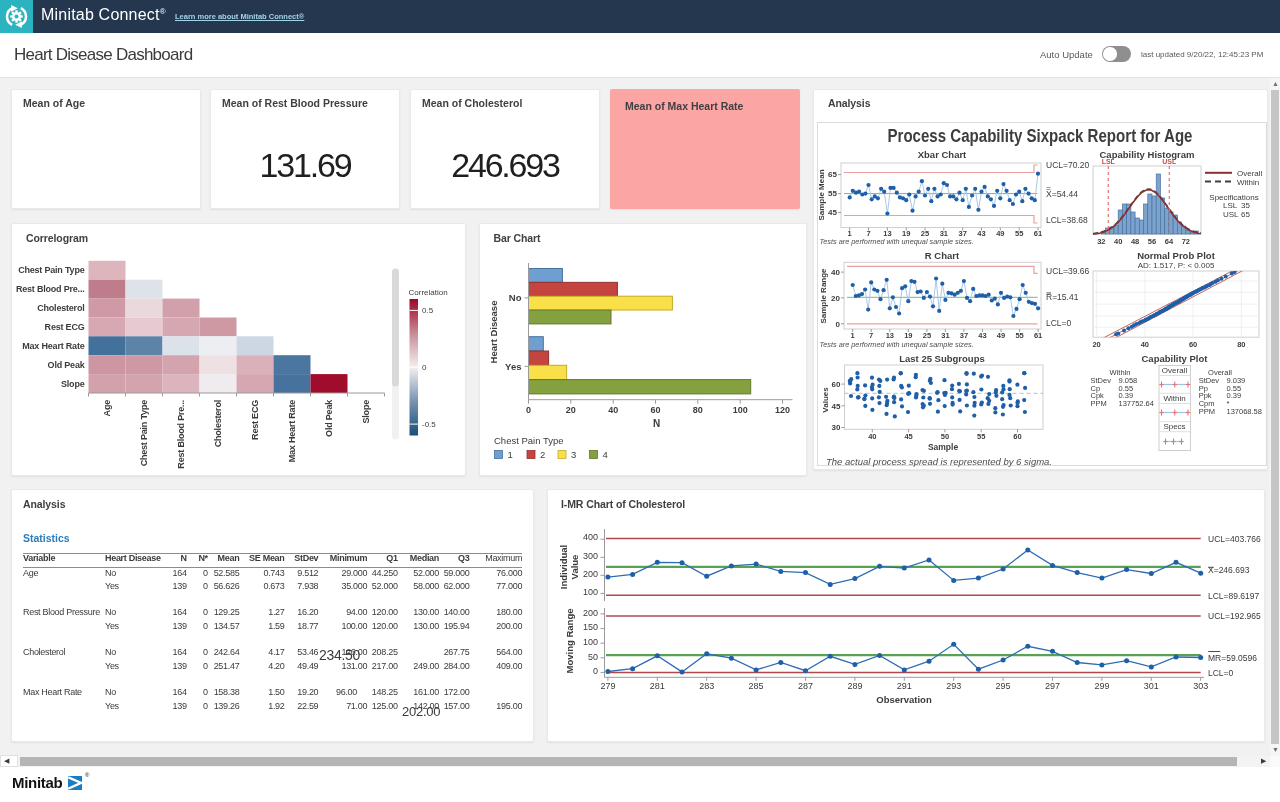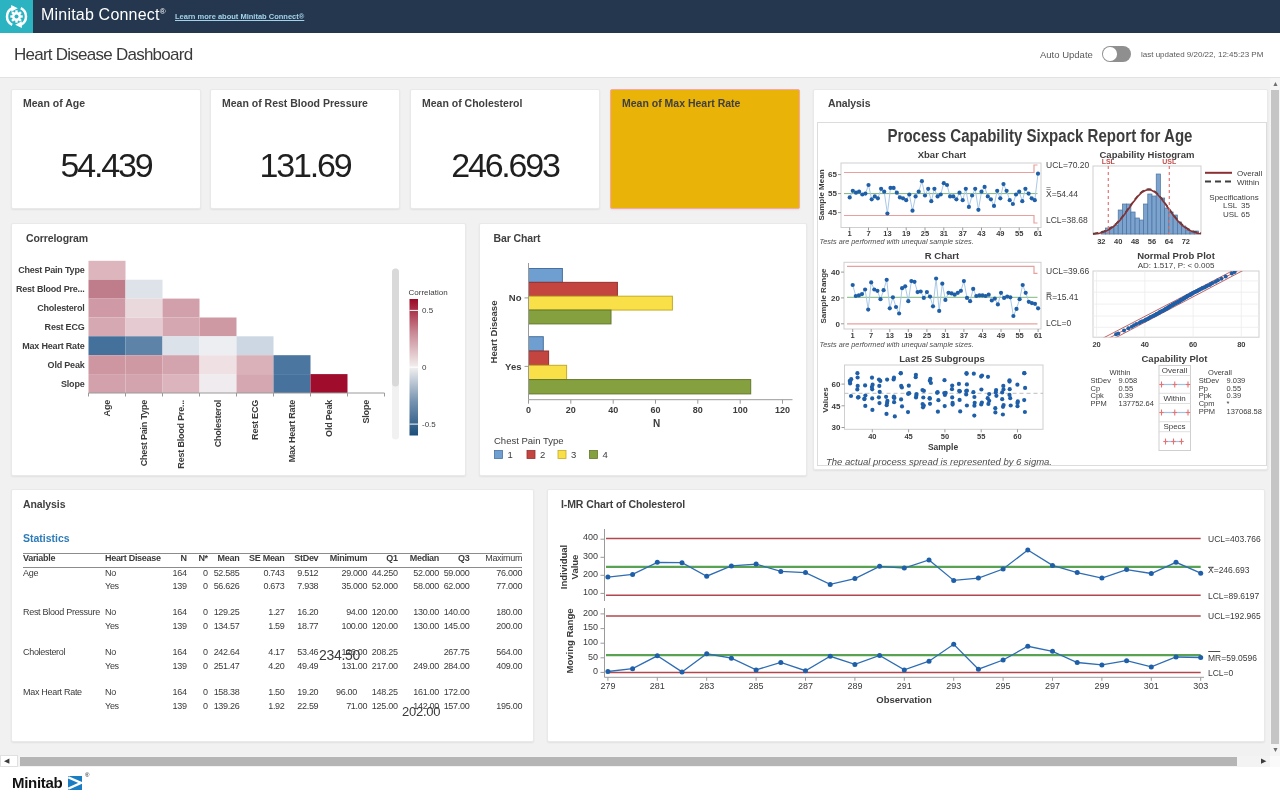--- a/index.html
+++ b/index.html
@@ -35,31 +35,30 @@
   <div style="position:absolute;left:14px;top:12px;font-size:17px;letter-spacing:-0.75px;color:#3b3b3b">Heart Disease Dashboard</div>
   <div style="position:absolute;left:1040px;top:16px;font-size:9.5px;color:#595959">Auto Update</div>
   <div style="position:absolute;left:1102px;top:13px;width:29px;height:15.5px;background:#8f8f8f;border-radius:8px">
     <div style="position:absolute;left:1px;top:1px;width:13.5px;height:13.5px;background:#fff;border-radius:50%"></div>
   </div>
   <div style="position:absolute;left:1141px;top:17px;font-size:8px;color:#595959;white-space:nowrap">last updated 9/20/22, 12:45:23 PM</div>
 </div>
 <div style="position:absolute;left:0;top:78px;width:1280px;height:678px;background:#f1f1f2"></div>
 <div style="position:absolute;left:11px;top:89px;width:190px;height:120px;background:#fff;border:1px solid #e9e9e9;border-radius:2px;box-shadow:0 1px 2px rgba(0,0,0,0.07);box-sizing:border-box">
     <div style="position:absolute;left:11px;top:7px;font-size:10.5px;font-weight:700;color:#404040;white-space:nowrap">Mean of Age</div>
-    <div style="position:absolute;left:0;top:56px;width:100%;text-align:center;font-size:34px;color:#1f1f1f;letter-spacing:-2.2px">54.439</div>
   </div>
 <div style="position:absolute;left:210px;top:89px;width:190px;height:120px;background:#fff;border:1px solid #e9e9e9;border-radius:2px;box-shadow:0 1px 2px rgba(0,0,0,0.07);box-sizing:border-box">
     <div style="position:absolute;left:11px;top:7px;font-size:10.5px;font-weight:700;color:#404040;white-space:nowrap">Mean of Rest Blood Pressure</div>
     <div style="position:absolute;left:0;top:56px;width:100%;text-align:center;font-size:34px;color:#1f1f1f;letter-spacing:-2.2px">131.69</div>
   </div>
 <div style="position:absolute;left:410px;top:89px;width:190px;height:120px;background:#fff;border:1px solid #e9e9e9;border-radius:2px;box-shadow:0 1px 2px rgba(0,0,0,0.07);box-sizing:border-box">
     <div style="position:absolute;left:11px;top:7px;font-size:10.5px;font-weight:700;color:#404040;white-space:nowrap">Mean of Cholesterol</div>
     <div style="position:absolute;left:0;top:56px;width:100%;text-align:center;font-size:34px;color:#1f1f1f;letter-spacing:-2.2px">246.693</div>
   </div>
-<div style="position:absolute;left:610px;top:89px;width:190px;height:120px;background:#eab308;border:1px solid #fca5a5;border-radius:2px;box-shadow:0 1px 2px rgba(0,0,0,0.07);box-sizing:border-box">
+<div style="position:absolute;left:610px;top:89px;width:190px;height:120px;background:#fca5a5;border:4px solid #fca5a5;border-radius:2px;box-shadow:0 1px 2px rgba(0,0,0,0.07);box-sizing:border-box">
     <div style="position:absolute;left:11px;top:7px;font-size:10.5px;font-weight:700;color:#404040;white-space:nowrap">Mean of Max Heart Rate</div>
   </div>
 <div style="position:absolute;left:11px;top:222.5px;width:455px;height:253px;background:#fff;border:1px solid #e9e9e9;border-radius:2px;box-shadow:0 1px 2px rgba(0,0,0,0.07);box-sizing:border-box">
     <div style="position:absolute;left:14px;top:8px;font-size:10.5px;font-weight:700;color:#404040;letter-spacing:-0.1px">Correlogram</div>
     <svg width="455" height="253" viewBox="0 0 455 253" style="position:absolute;left:0;top:0">
       <rect x="76.5" y="36.8" width="37.0" height="18.89" fill="#dcb5bd"></rect>
       <rect x="76.5" y="55.7" width="37.0" height="18.89" fill="#bf7d8b"></rect>
       <rect x="113.5" y="55.7" width="37.0" height="18.89" fill="#dde3e9"></rect>
       <rect x="76.5" y="74.6" width="37.0" height="18.89" fill="#cf9aa5"></rect>
       <rect x="113.5" y="74.6" width="37.0" height="18.89" fill="#e9d8dc"></rect>
@@ -812,21 +811,21 @@
     <div style="position:absolute;left:390.1px;top:117.0px;width:120px;text-align:right;font-size:9px;letter-spacing:-0.3px;color:#3a3a3a">180.00</div>
     <div style="position:absolute;left:93.0px;top:130.5px;font-size:9px;letter-spacing:-0.3px;color:#3a3a3a;white-space:nowrap">Yes</div>
     <div style="position:absolute;left:54.7px;top:130.5px;width:120px;text-align:right;font-size:9px;letter-spacing:-0.3px;color:#3a3a3a">139</div>
     <div style="position:absolute;left:75.8px;top:130.5px;width:120px;text-align:right;font-size:9px;letter-spacing:-0.3px;color:#3a3a3a">0</div>
     <div style="position:absolute;left:107.4px;top:130.5px;width:120px;text-align:right;font-size:9px;letter-spacing:-0.3px;color:#3a3a3a">134.57</div>
     <div style="position:absolute;left:152.5px;top:130.5px;width:120px;text-align:right;font-size:9px;letter-spacing:-0.3px;color:#3a3a3a">1.59</div>
     <div style="position:absolute;left:186.3px;top:130.5px;width:120px;text-align:right;font-size:9px;letter-spacing:-0.3px;color:#3a3a3a">18.77</div>
     <div style="position:absolute;left:235.2px;top:130.5px;width:120px;text-align:right;font-size:9px;letter-spacing:-0.3px;color:#3a3a3a">100.00</div>
     <div style="position:absolute;left:265.6px;top:130.5px;width:120px;text-align:right;font-size:9px;letter-spacing:-0.3px;color:#3a3a3a">120.00</div>
     <div style="position:absolute;left:307.0px;top:130.5px;width:120px;text-align:right;font-size:9px;letter-spacing:-0.3px;color:#3a3a3a">130.00</div>
-    <div style="position:absolute;left:337.4px;top:130.5px;width:120px;text-align:right;font-size:9px;letter-spacing:-0.3px;color:#3a3a3a">145.00</div>
+    <div style="position:absolute;left:337.4px;top:130.5px;width:120px;text-align:right;font-size:9px;letter-spacing:-0.3px;color:#3a3a3a">195.94</div>
     <div style="position:absolute;left:390.1px;top:130.5px;width:120px;text-align:right;font-size:9px;letter-spacing:-0.3px;color:#3a3a3a">200.00</div>
     <div style="position:absolute;left:11.0px;top:157.0px;font-size:9px;letter-spacing:-0.3px;color:#3a3a3a;white-space:nowrap">Cholesterol</div>
     <div style="position:absolute;left:93.0px;top:157.0px;font-size:9px;letter-spacing:-0.3px;color:#3a3a3a;white-space:nowrap">No</div>
     <div style="position:absolute;left:54.7px;top:157.0px;width:120px;text-align:right;font-size:9px;letter-spacing:-0.3px;color:#3a3a3a">164</div>
     <div style="position:absolute;left:75.8px;top:157.0px;width:120px;text-align:right;font-size:9px;letter-spacing:-0.3px;color:#3a3a3a">0</div>
     <div style="position:absolute;left:107.4px;top:157.0px;width:120px;text-align:right;font-size:9px;letter-spacing:-0.3px;color:#3a3a3a">242.64</div>
     <div style="position:absolute;left:152.5px;top:157.0px;width:120px;text-align:right;font-size:9px;letter-spacing:-0.3px;color:#3a3a3a">4.17</div>
     <div style="position:absolute;left:186.3px;top:157.0px;width:120px;text-align:right;font-size:9px;letter-spacing:-0.3px;color:#3a3a3a">53.46</div>
     <div style="position:absolute;left:235.2px;top:157.0px;width:120px;text-align:right;font-size:9px;letter-spacing:-0.3px;color:#3a3a3a">126.00</div>
     <div style="position:absolute;left:265.6px;top:157.0px;width:120px;text-align:right;font-size:9px;letter-spacing:-0.3px;color:#3a3a3a">208.25</div>

